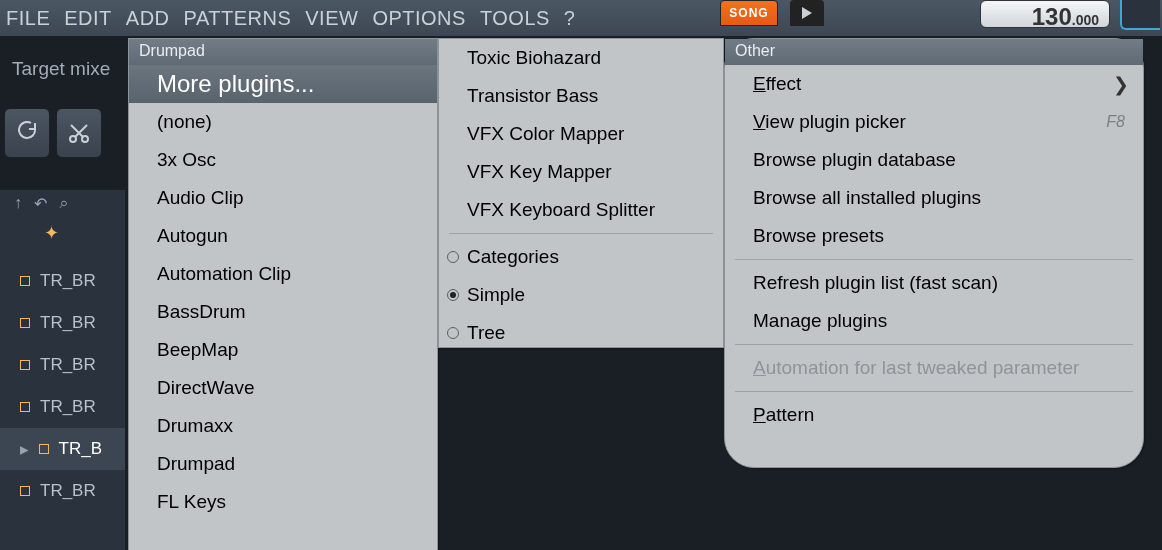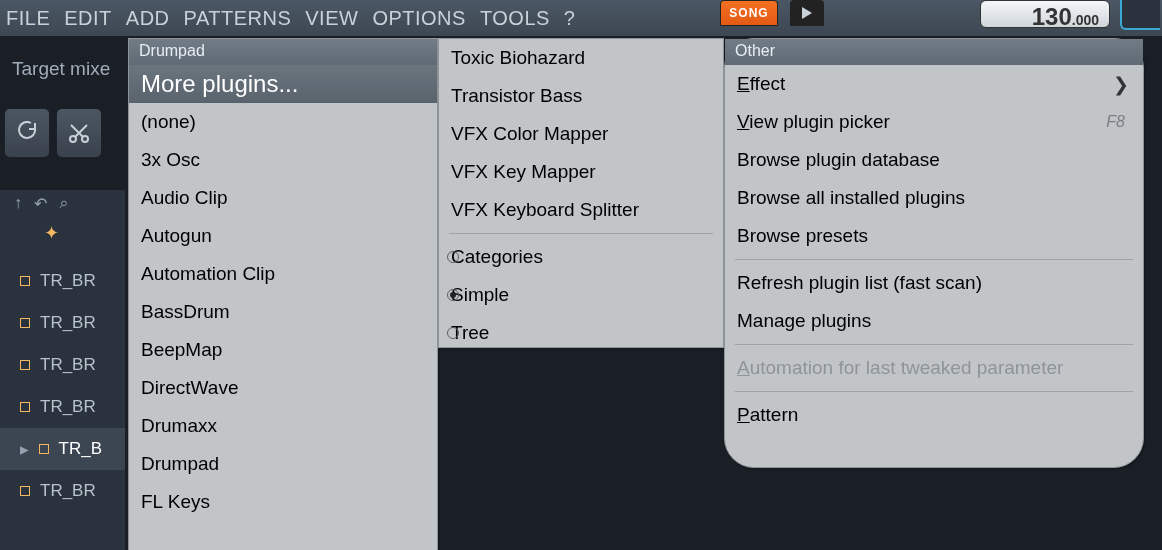--- a/index.html
+++ b/index.html
@@ -79,21 +79,21 @@
     position:absolute; background:#c2c5c8;
     border:1px solid #8f9498; box-shadow:1px 1px 2px rgba(0,0,0,.3);
     font-size:19px; color:#000;
   }
   .panel-header{
     background:linear-gradient(#717c86,#5f6a74);
     color:#e7edf3; font-size:16px; height:26px;
     padding:3px 10px;
   }
   .menu-row{
-    height:38px; display:flex; align-items:center; padding-left:12px; padding-right:18px;
+    height:38px; display:flex; align-items:center; padding-left:28px; padding-right:18px;
     cursor:pointer; position:relative;
   }
   .menu-row.highlight{
     background:linear-gradient(#6b757e,#59636d); color:#fff; font-size:24px;
   }
   .menu-row.disabled{ color:#8e9499; cursor:default;}
   .menu-sep{ height:1px; background:#9ea3a7; margin:4px 10px;}
   .shortcut{ margin-left:auto; color:#7b8085; font-style:italic; font-size:16px;}
   .chev{ position:absolute; right:14px; color:#333; }
   .mnemonic{ text-decoration:underline; }

